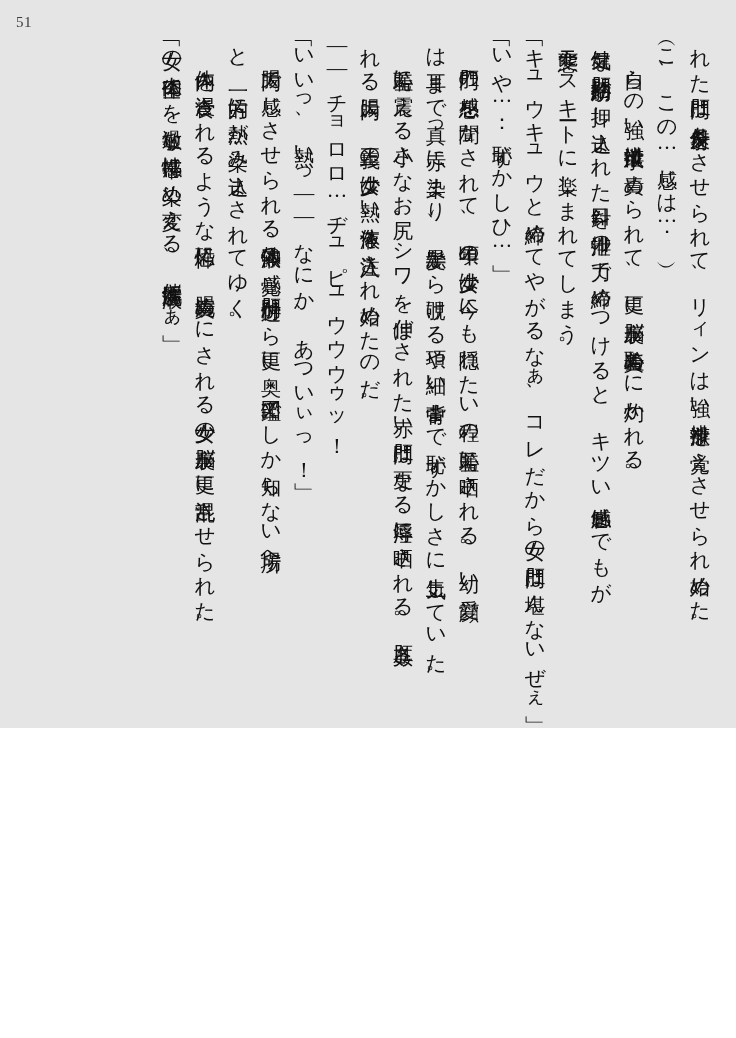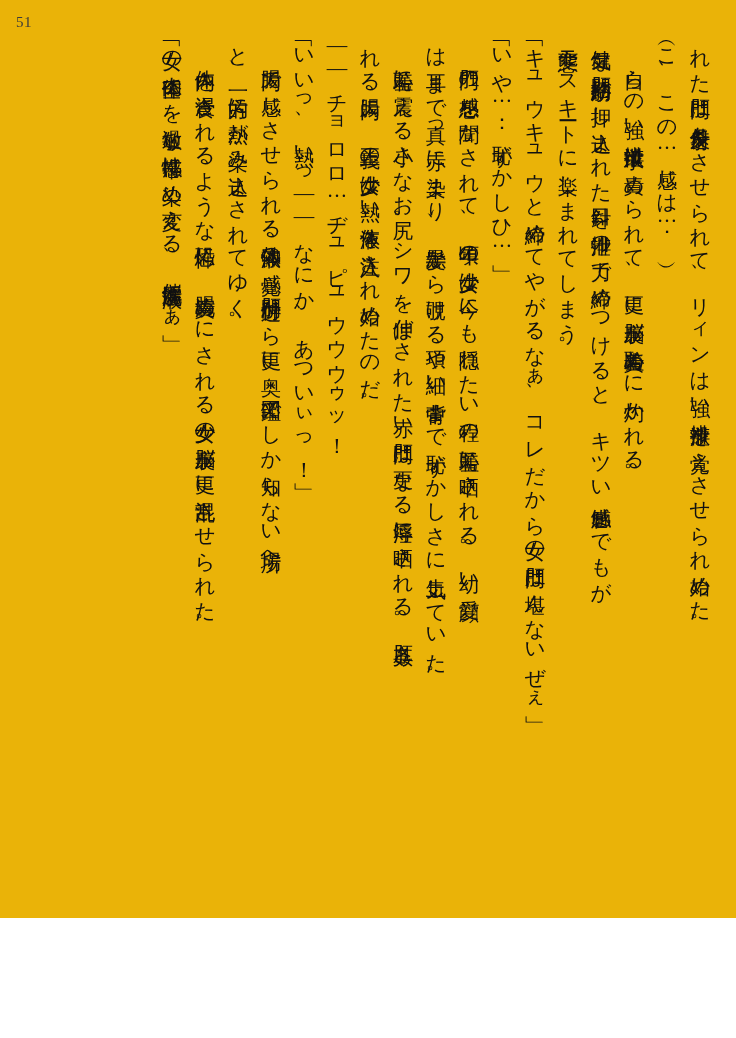--- a/index.html
+++ b/index.html
@@ -12,22 +12,22 @@
     height: 1038px;
     font-family: "Liberation Serif", "DejaVu Serif", serif;
     color: #111111;
     overflow: hidden;
     position: relative;
   }
 
   #page {
     position: relative;
     width: 736px;
-    height: 918px;
-    background: #eab308;
+    height: 728px;
+    background: #e5e5e5;
   }
 
   
   #page-number {
     position: absolute;
     top: 14px;
     left: 16px;
     font-size: 15px;
     color: #3a3a3a;
     letter-spacing: 0.5px;

